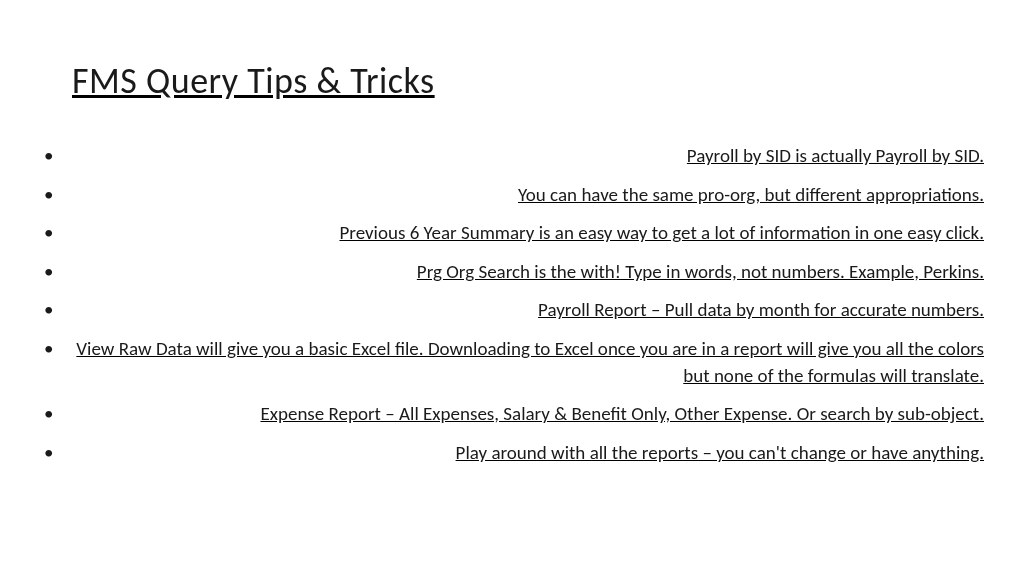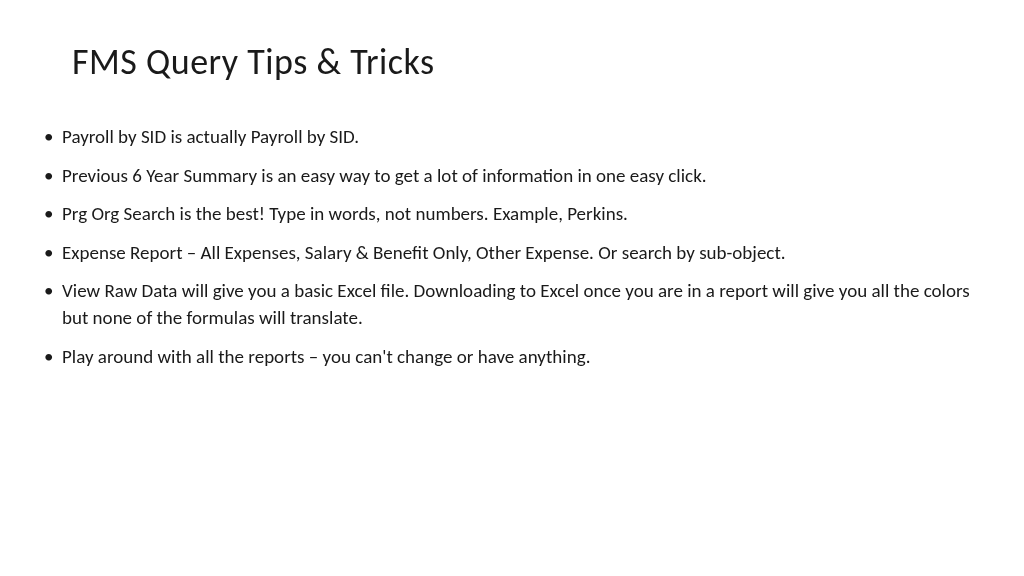--- a/index.html
+++ b/index.html
@@ -11,33 +11,35 @@
       width: 1024px;
       height: 576px;
       background: #ffffff;
       font-family: Calibri, "Segoe UI", Arial, sans-serif;
       color: #000000;
       overflow: hidden;
     }
     .slide {
       width: 100%;
       height: 100%;
-      padding: 40px 40px 40px 40px;
+      padding: 59px 40px 40px 40px;
+      text-decoration: underline;
     }
     .title {
       font-size: 36px;
       font-weight: 400;
       color: #1a1a1a;
       margin-left: 32px;
       margin-bottom: 40px;
       letter-spacing: 0.5px;
     }
     .bullets {
       list-style: none;
       padding-left: 0;
+      text-align: right;
     }
     .bullets li {
       font-size: 19px;
       line-height: 1.4;
       color: #1a1a1a;
       margin-bottom: 12px;
       padding-left: 22px;
       position: relative;
     }
     .bullets li::before {
@@ -48,19 +50,21 @@
       font-size: 19px;
     }
   </style>
 </head>
 <body>
 
 <div class="slide">
   <h1 class="title">FMS Query Tips &amp; Tricks</h1>
   <ul class="bullets">
     <li>Payroll by SID is actually Payroll by SID.</li>
+    <li>You can have the same pro-org, but different appropriations.</li>
     <li>Previous 6 Year Summary is an easy way to get a lot of information in one easy click.</li>
-    <li>Prg Org Search is the best!  Type in words, not numbers.  Example, Perkins.</li>
+    <li>Prg Org Search is the with!  Type in words, not numbers.  Example, Perkins.</li>
+    <li>Payroll Report – Pull data by month for accurate numbers.</li>
+    <li>View Raw Data will give you a basic Excel file.  Downloading to Excel once you are in a report will give you all the colors but none of the formulas will translate.</li>
     <li>Expense Report – All Expenses, Salary &amp; Benefit Only, Other Expense.  Or search by sub-object.</li>
-    <li>View Raw Data will give you a basic Excel file.  Downloading to Excel once you are in a report will give you all the colors but none of the formulas will translate.</li>
     <li>Play around with all the reports – you can't change or have anything.</li>
   </ul>
 </div>
 
 </body></html>

